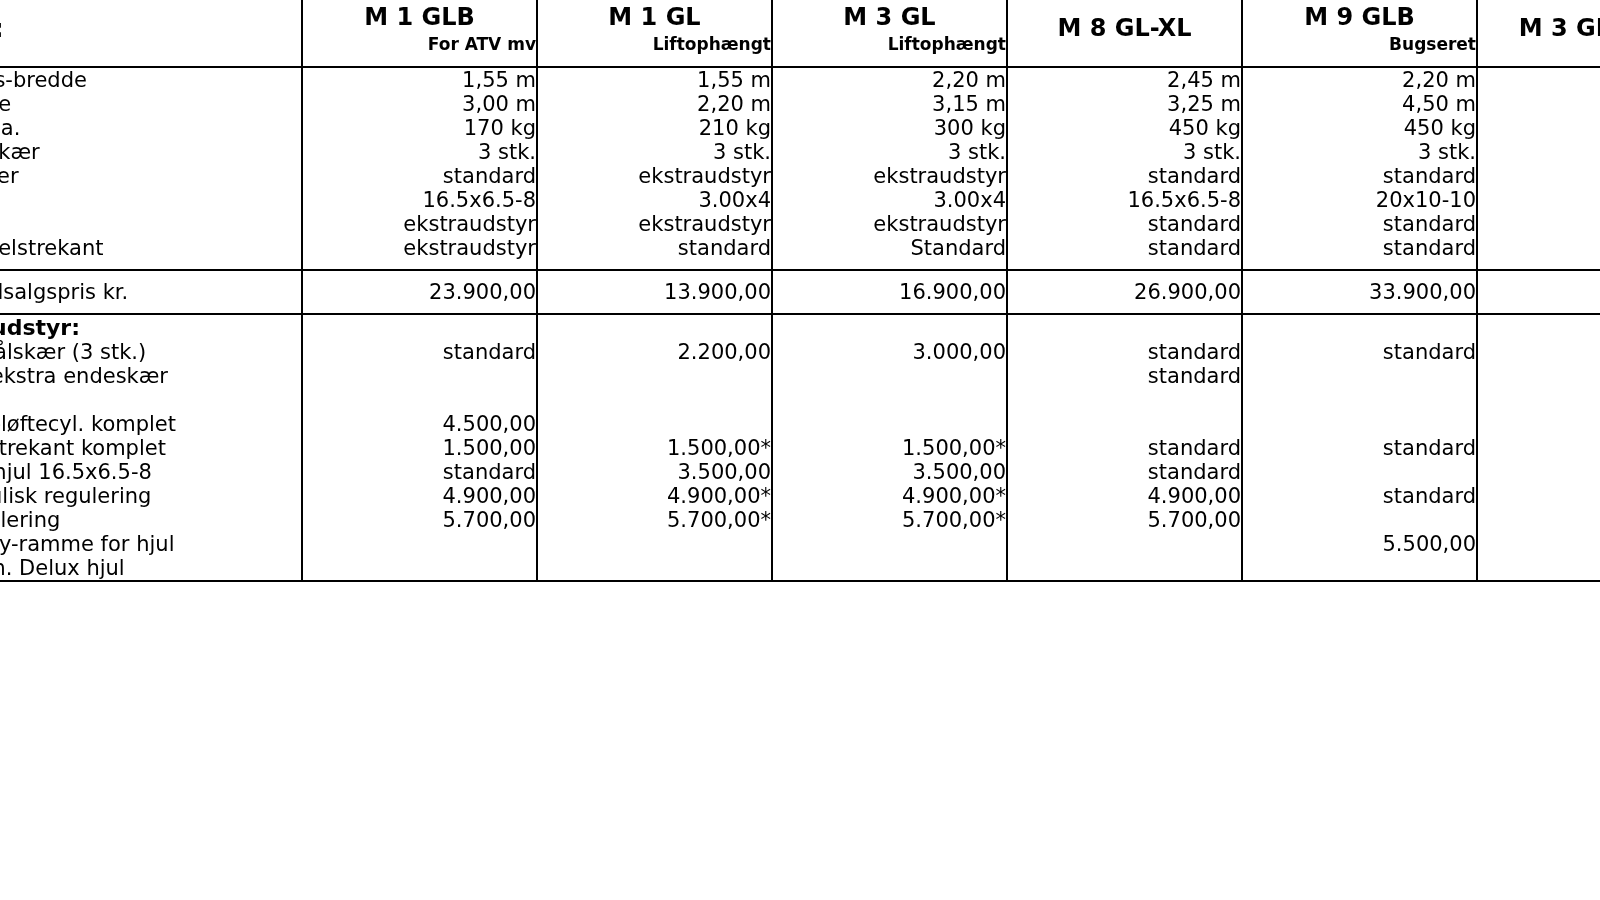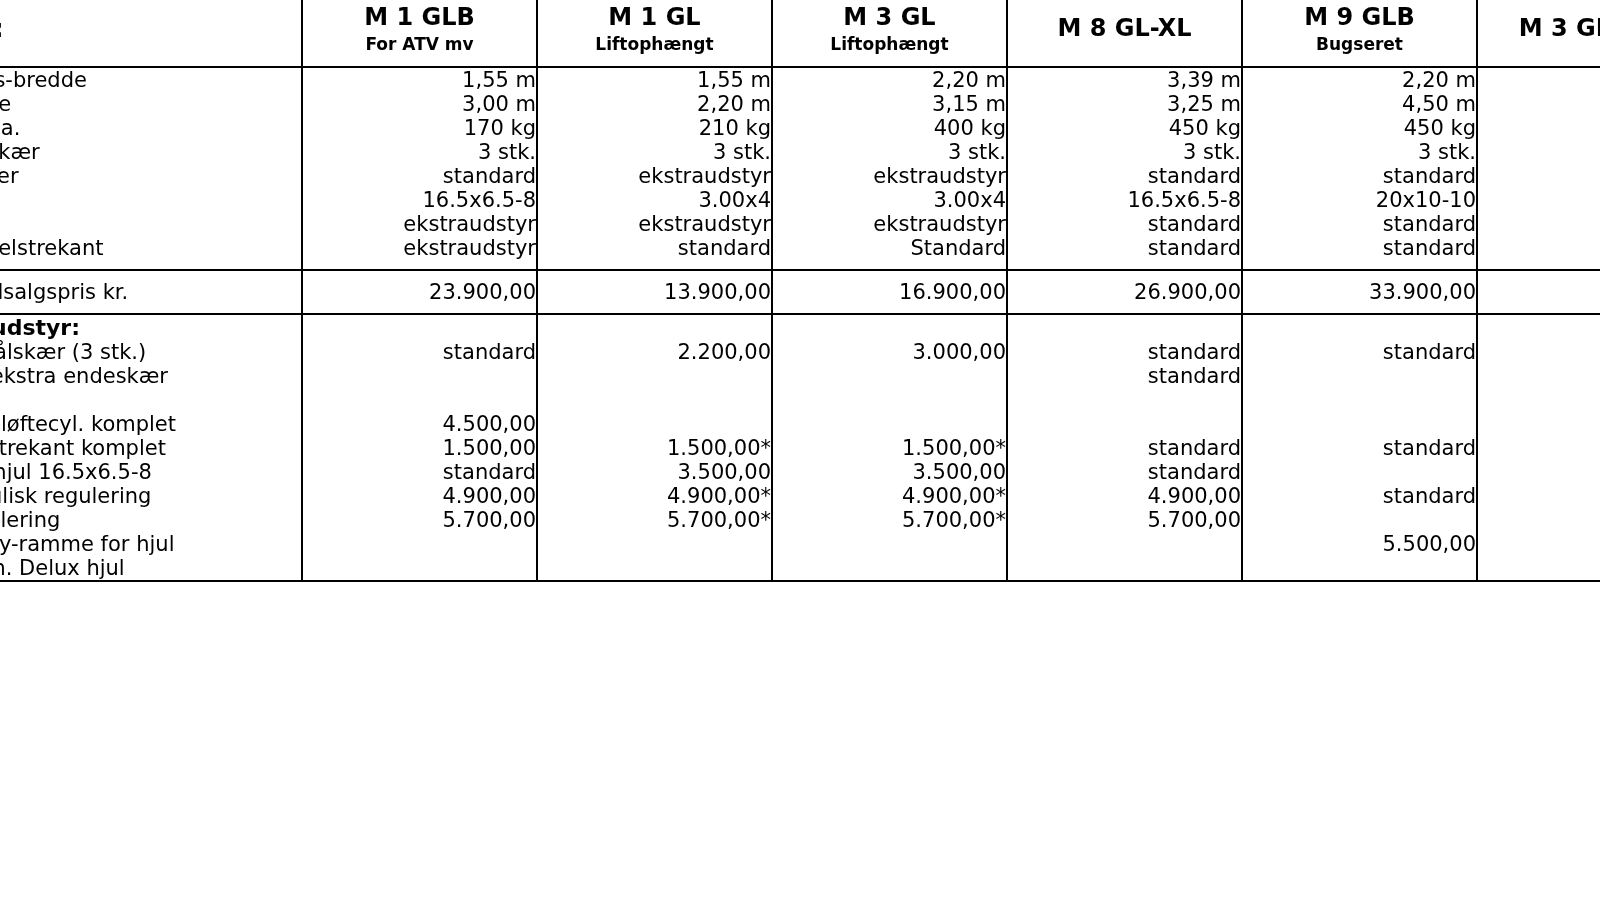--- a/index.html
+++ b/index.html
@@ -49,21 +49,21 @@
 
   .hdr-title {
     font-weight: bold;
     font-size: 24px;
     text-align: center;
     line-height: 1.15;
   }
   .hdr-sub {
     font-weight: bold;
     font-size: 17px;
-    text-align: center;
+    text-align: right;
     line-height: 1.2;
     margin-top: 2px;
   }
   .hdr-label {
     font-weight: bold;
     font-size: 24px;
     text-align: left;
   }
 
   .cell {
@@ -135,38 +135,38 @@
           </td>
           <td class="vsep-l">
             <div class="hdr-title">M 3 GLB-XL</div>
           </td>
         </tr>
         <tr>
           <td class="cell label">Arbejds-bredde</td>
           <td class="cell value vsep-l">1,55 m</td>
           <td class="cell value vsep-l">1,55 m</td>
           <td class="cell value vsep-l">2,20 m</td>
-          <td class="cell value vsep-l">3,39 m</td>
+          <td class="cell value vsep-l">2,45 m</td>
           <td class="cell value vsep-l">2,20 m</td>
           <td class="cell value vsep-l">2,45 m</td>
         </tr>
         <tr>
           <td class="cell label">Længde</td>
           <td class="cell value vsep-l">3,00 m</td>
           <td class="cell value vsep-l">2,20 m</td>
           <td class="cell value vsep-l">3,15 m</td>
           <td class="cell value vsep-l">3,25 m</td>
           <td class="cell value vsep-l">4,50 m</td>
           <td class="cell value vsep-l">4,50 m</td>
         </tr>
         <tr>
           <td class="cell label">Vægt ca.</td>
           <td class="cell value vsep-l">170 kg</td>
           <td class="cell value vsep-l">210 kg</td>
-          <td class="cell value vsep-l">400 kg</td>
+          <td class="cell value vsep-l">300 kg</td>
           <td class="cell value vsep-l">450 kg</td>
           <td class="cell value vsep-l">450 kg</td>
           <td class="cell value vsep-l">500 kg</td>
         </tr>
         <tr>
           <td class="cell label">Antal skær</td>
           <td class="cell value vsep-l">3 stk.</td>
           <td class="cell value vsep-l">3 stk.</td>
           <td class="cell value vsep-l">3 stk.</td>
           <td class="cell value vsep-l">3 stk.</td>

